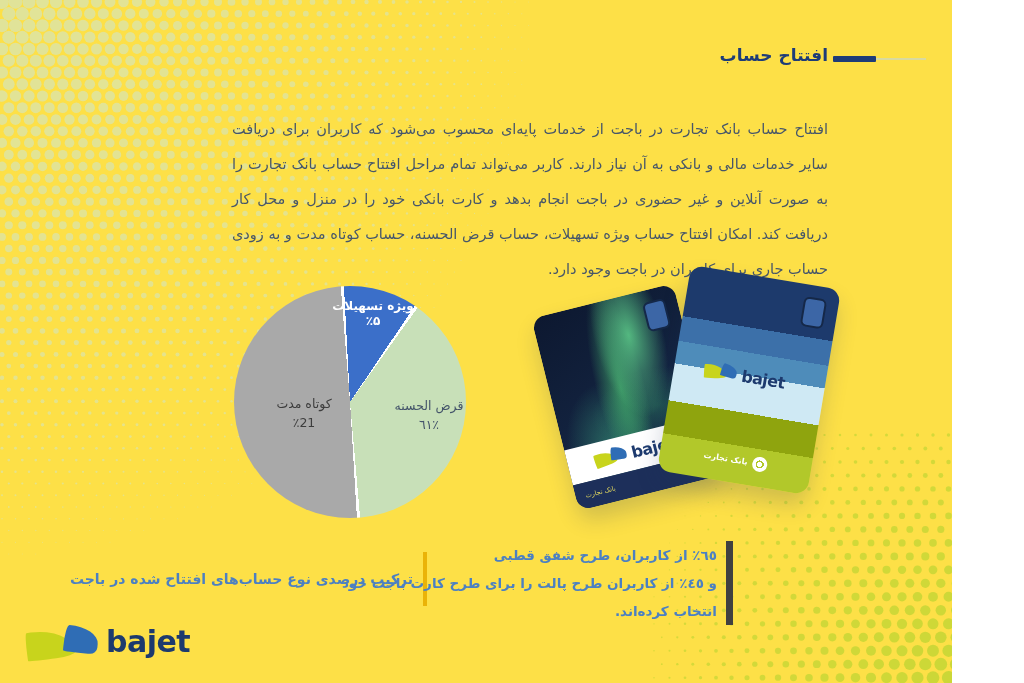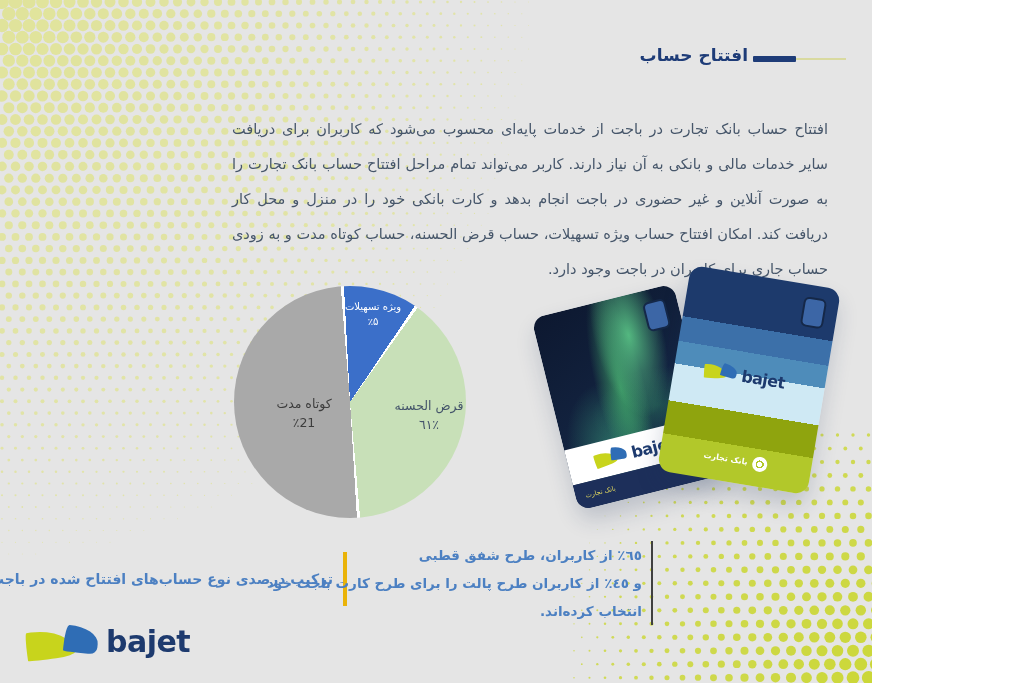--- a/index.html
+++ b/index.html
@@ -1,17 +1,17 @@
 <!DOCTYPE html>
 <html lang="fa"><head>
 <meta charset="utf-8">
 <style>
   html,body{margin:0;padding:0;background:#ffffff;}
   .page{
-    position:relative;width:872px;height:683px;background:#e5e5e5;overflow:hidden;
+    position:relative;width:952px;height:683px;background:#fde047;overflow:hidden;
     font-family:"DejaVu Sans", sans-serif;
   }
   .ht{position:absolute;pointer-events:none;}
   .ht.tl{left:0;top:0;}
   .ht.br{right:0;bottom:0;}
 
   
   .title{
     position:absolute;top:45px;right:124px;
     font-size:17px;font-weight:700;color:#1e3c78;direction:rtl;
@@ -32,21 +32,21 @@
     background:conic-gradient(from -3deg,
       #3b6fc9 0deg 37deg,
       #ffffff 37deg 38.6deg,
       #c8e0b8 38.6deg 178deg,
       #ffffff 178deg 179.6deg,
       #a9a9a9 179.6deg 358.4deg,
       #ffffff 358.4deg 360deg);
   }
   .plabel{position:absolute;display:flex;flex-direction:column;align-items:center;direction:rtl;text-align:center;}
   .plabel .pl-name{white-space:nowrap;}
-  .plabel.blue{left:89px;top:13px;width:100px;font-size:10px;line-height:15px;color:#ffffff;}
+  .plabel.blue{left:89px;top:13px;width:100px;font-size:12px;line-height:15px;color:#ffffff;font-weight:bold;}
   .plabel.green{left:135px;top:110px;width:120px;font-size:12.5px;line-height:19px;color:#44546a;}
   .plabel.gray{left:10px;top:108px;width:120px;font-size:12.5px;line-height:19px;color:#3d3d3d;}
 
   
   .cards{position:absolute;left:535px;top:256px;width:330px;height:265px;}
   .card{position:absolute;border-radius:13px;box-shadow:0 12px 22px rgba(30,50,90,.20);overflow:hidden;}
   .card.aurora{
     left:18px;top:42px;width:146px;height:198px;z-index:1;transform:rotate(-14deg);
     background:
       radial-gradient(50px 120px at 62% 20%, rgba(95,210,140,.85), rgba(95,210,140,0) 70%),
@@ -92,21 +92,21 @@
   .blogo.footer .leaf.b{left:40px;top:10px;width:34px;height:27px;}
   .blogo.footer .wordmark{margin-left:82px;font-size:30px;}
 
   
   .pie-caption{
     position:absolute;top:552px;right:525px;height:54px;display:flex;align-items:center;
     border-right:4px solid #eab308;padding-right:10px;direction:rtl;
     font-size:14px;font-weight:600;color:#4c80c2;white-space:nowrap;
   }
   .card-stat{
-    position:absolute;top:541px;right:219px;border-right:2px solid #404040;padding-right:9px;
+    position:absolute;top:541px;right:219px;border-right:7px solid #404040;padding-right:9px;
     direction:rtl;font-size:13.5px;font-weight:600;color:#4c80c2;line-height:28px;text-align:right;
   }
   .card-stat div{white-space:nowrap;}
 </style>
 </head>
 <body>
 
 <div class="page">
 
   <svg class="ht tl" width="640" height="630">

